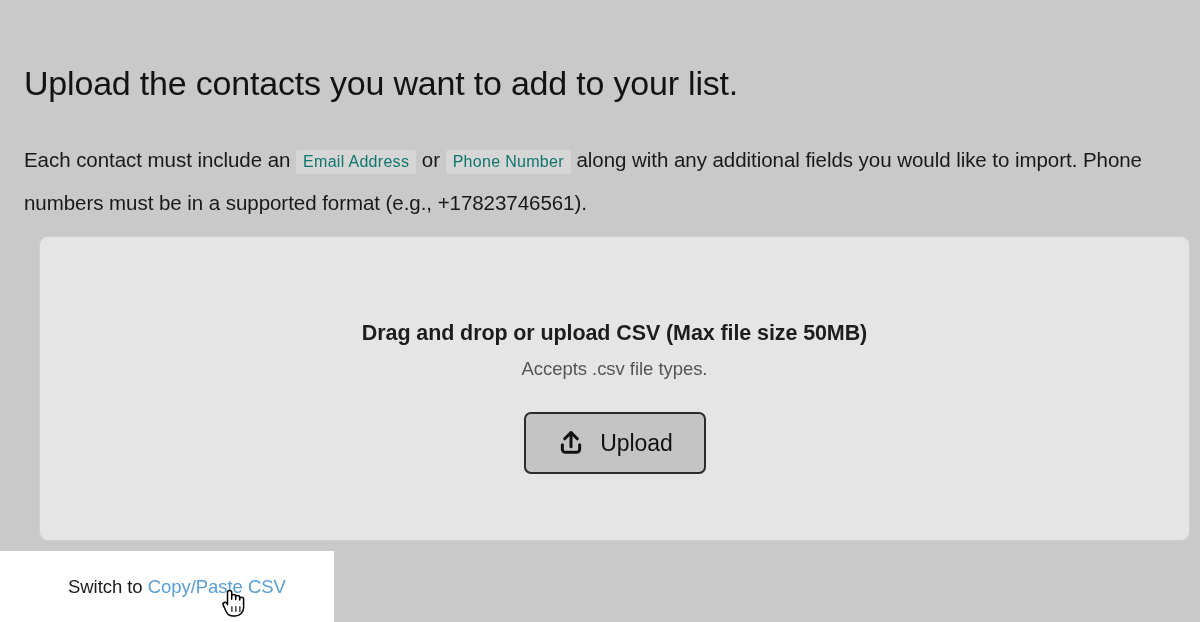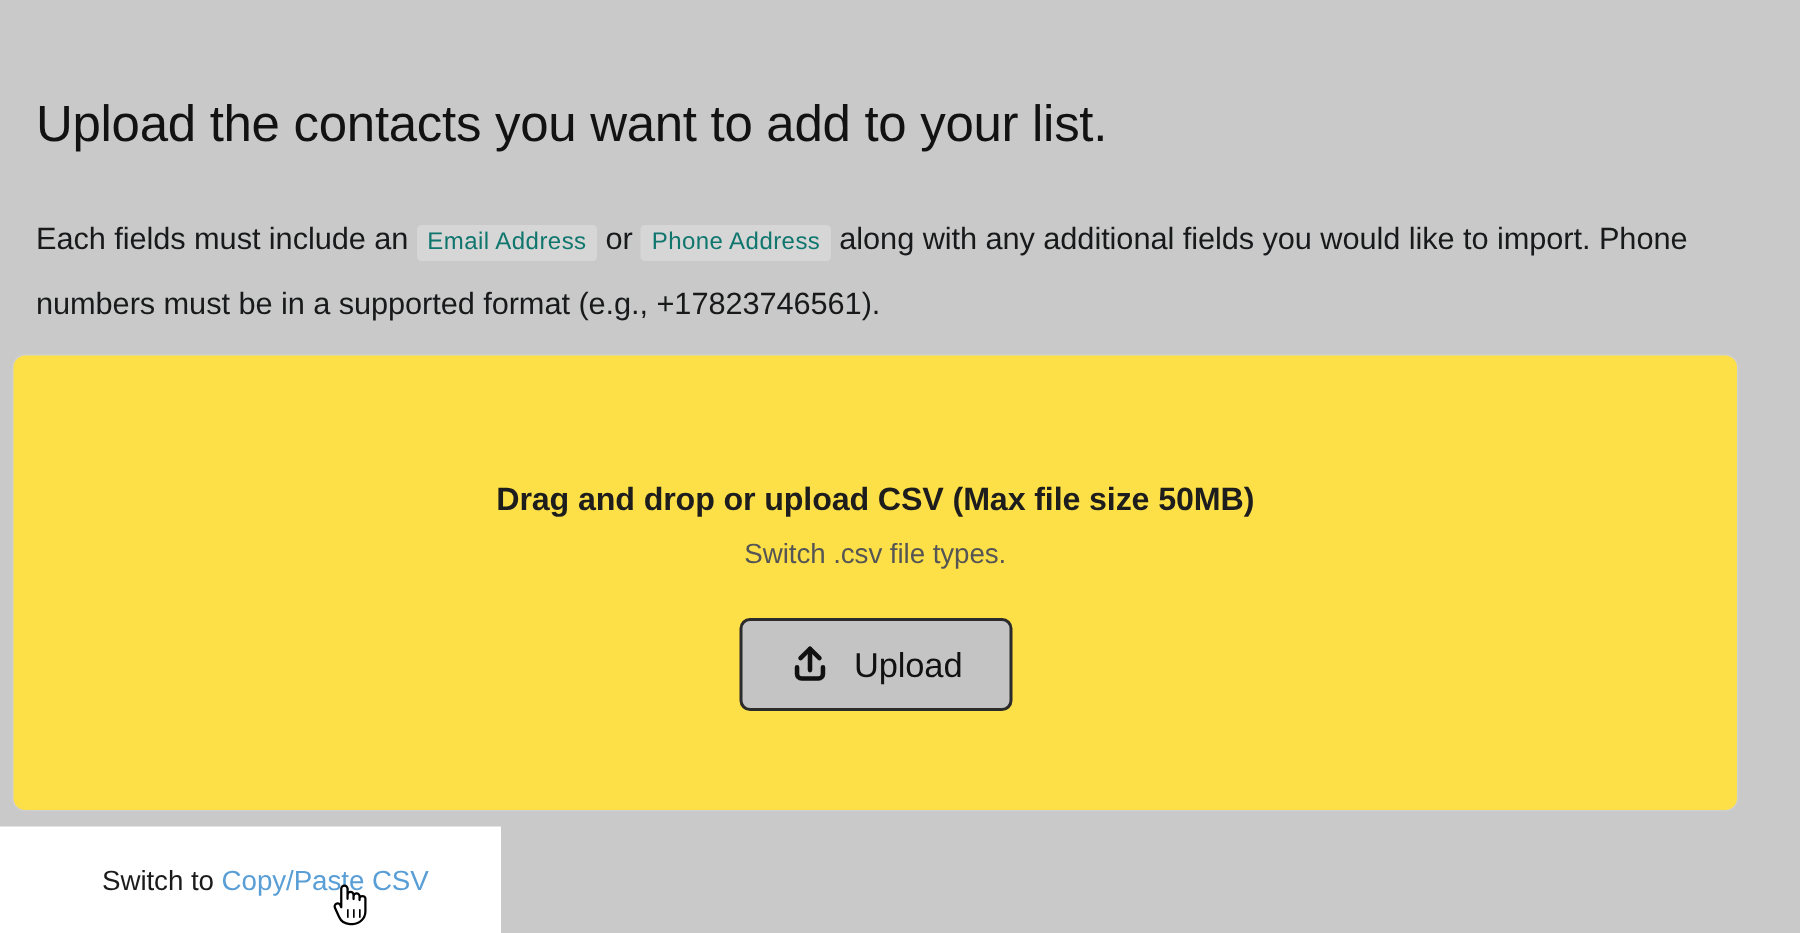--- a/index.html
+++ b/index.html
@@ -53,26 +53,26 @@
     background: #d6d6d6;
     border-radius: 3px;
     padding: 3px 7px 4px 7px;
     letter-spacing: 0.3px;
     white-space: nowrap;
   }
 
   
   .dropzone {
     position: absolute;
-    left: 8px;
+    left: 39px;
     top: 236px;
     width: 1151px;
     height: 305px;
     box-sizing: border-box;
-    background: #fde047;
+    background: #e5e5e5;
     border: 1px solid #cfcfcf;
     border-radius: 9px;
     display: flex;
     flex-direction: column;
     align-items: center;
     justify-content: flex-start;
   }
   .dz-title {
     margin-top: 84px;
     font-size: 21.5px;
@@ -157,28 +157,28 @@
   }
 </style>
 </head>
 <body>
 
 <div class="page">
 
   <h1 class="heading">Upload the contacts you want to add to your list.</h1>
 
   <p class="intro">
-    <span>Each fields must include an </span><span class="code-chip">Email Address</span><span> or </span><span class="code-chip">Phone Address</span><span> along with any additional fields you would like to import. Phone numbers must be in a supported format (e.g., +17823746561).</span>
+    <span>Each contact must include an </span><span class="code-chip">Email Address</span><span> or </span><span class="code-chip">Phone Number</span><span> along with any additional fields you would like to import. Phone numbers must be in a supported format (e.g., +17823746561).</span>
   </p>
 
   <div class="dropzone">
 
     <div class="dz-title">Drag and drop or upload CSV (Max file size 50MB)</div>
 
-    <div class="dz-subtitle">Switch .csv file types.</div>
+    <div class="dz-subtitle">Accepts .csv file types.</div>
 
     <div class="upload-btn">
       <span class="icon">
         <svg width="28" height="28" viewBox="0 0 24 24" aria-hidden="true">
           <path d="M12 3.2 L12 15.2" stroke="#111111" stroke-width="2.6" stroke-linecap="round" fill="none"></path>
           <path d="M6.6 8.4 L12 3.0 L17.4 8.4" stroke="#111111" stroke-width="2.6" stroke-linecap="round" stroke-linejoin="round" fill="none"></path>
           <path d="M4.6 13.6 L4.6 17.4 A2.6 2.6 0 0 0 7.2 20 L16.8 20
                    A2.6 2.6 0 0 0 19.4 17.4 L19.4 13.6" stroke="#111111" stroke-width="2.6" stroke-linecap="round" stroke-linejoin="round" fill="none"></path>
         </svg>
       </span>

